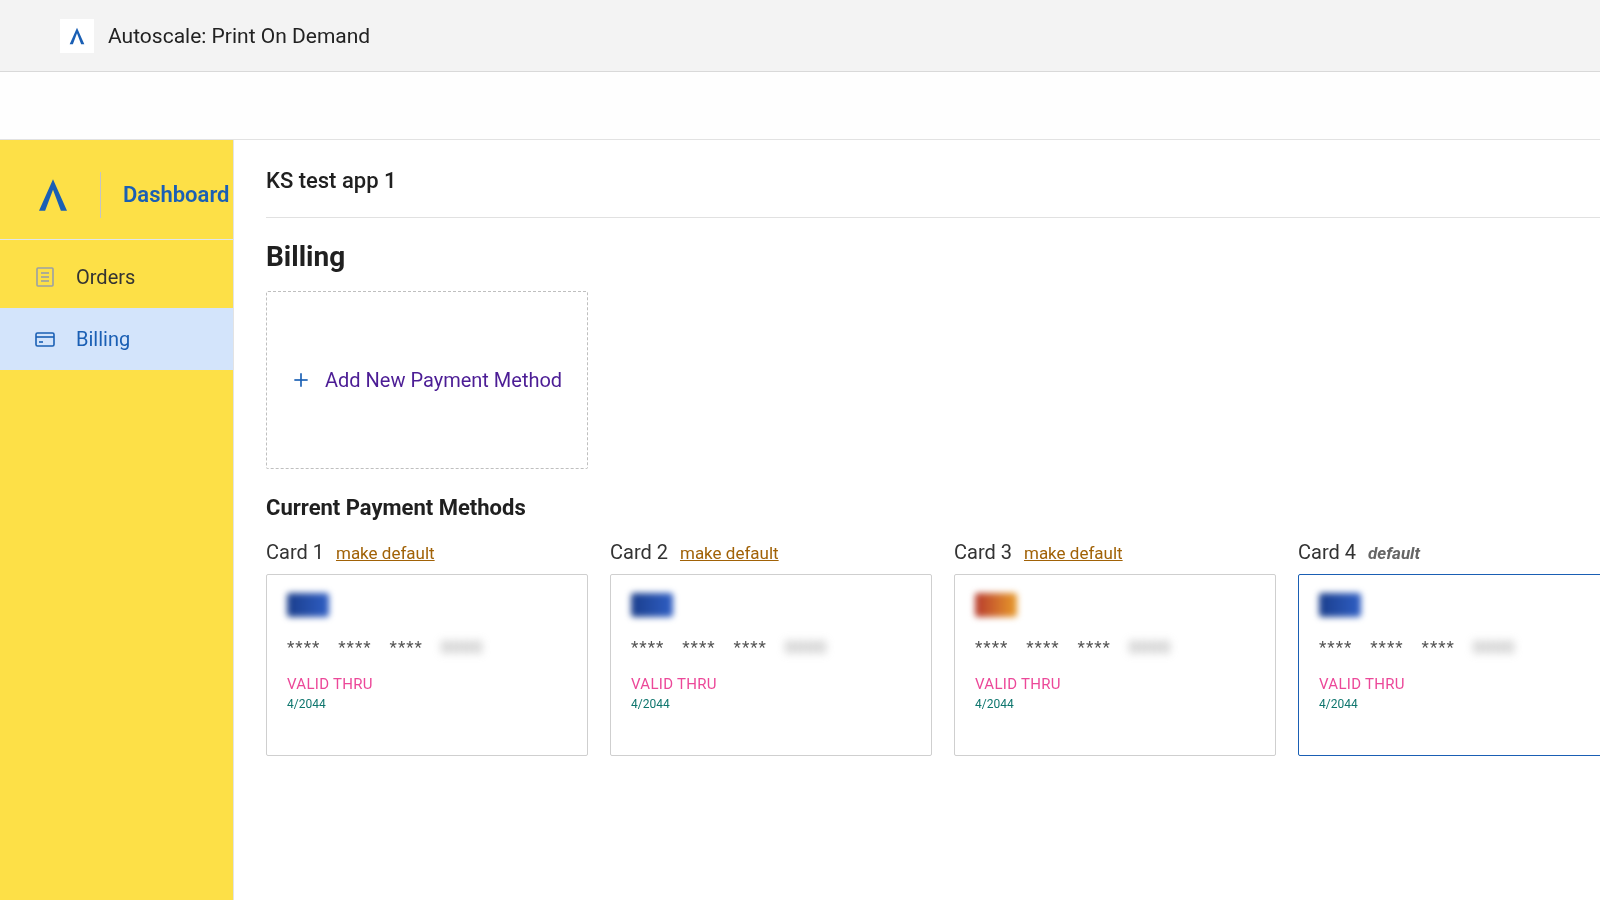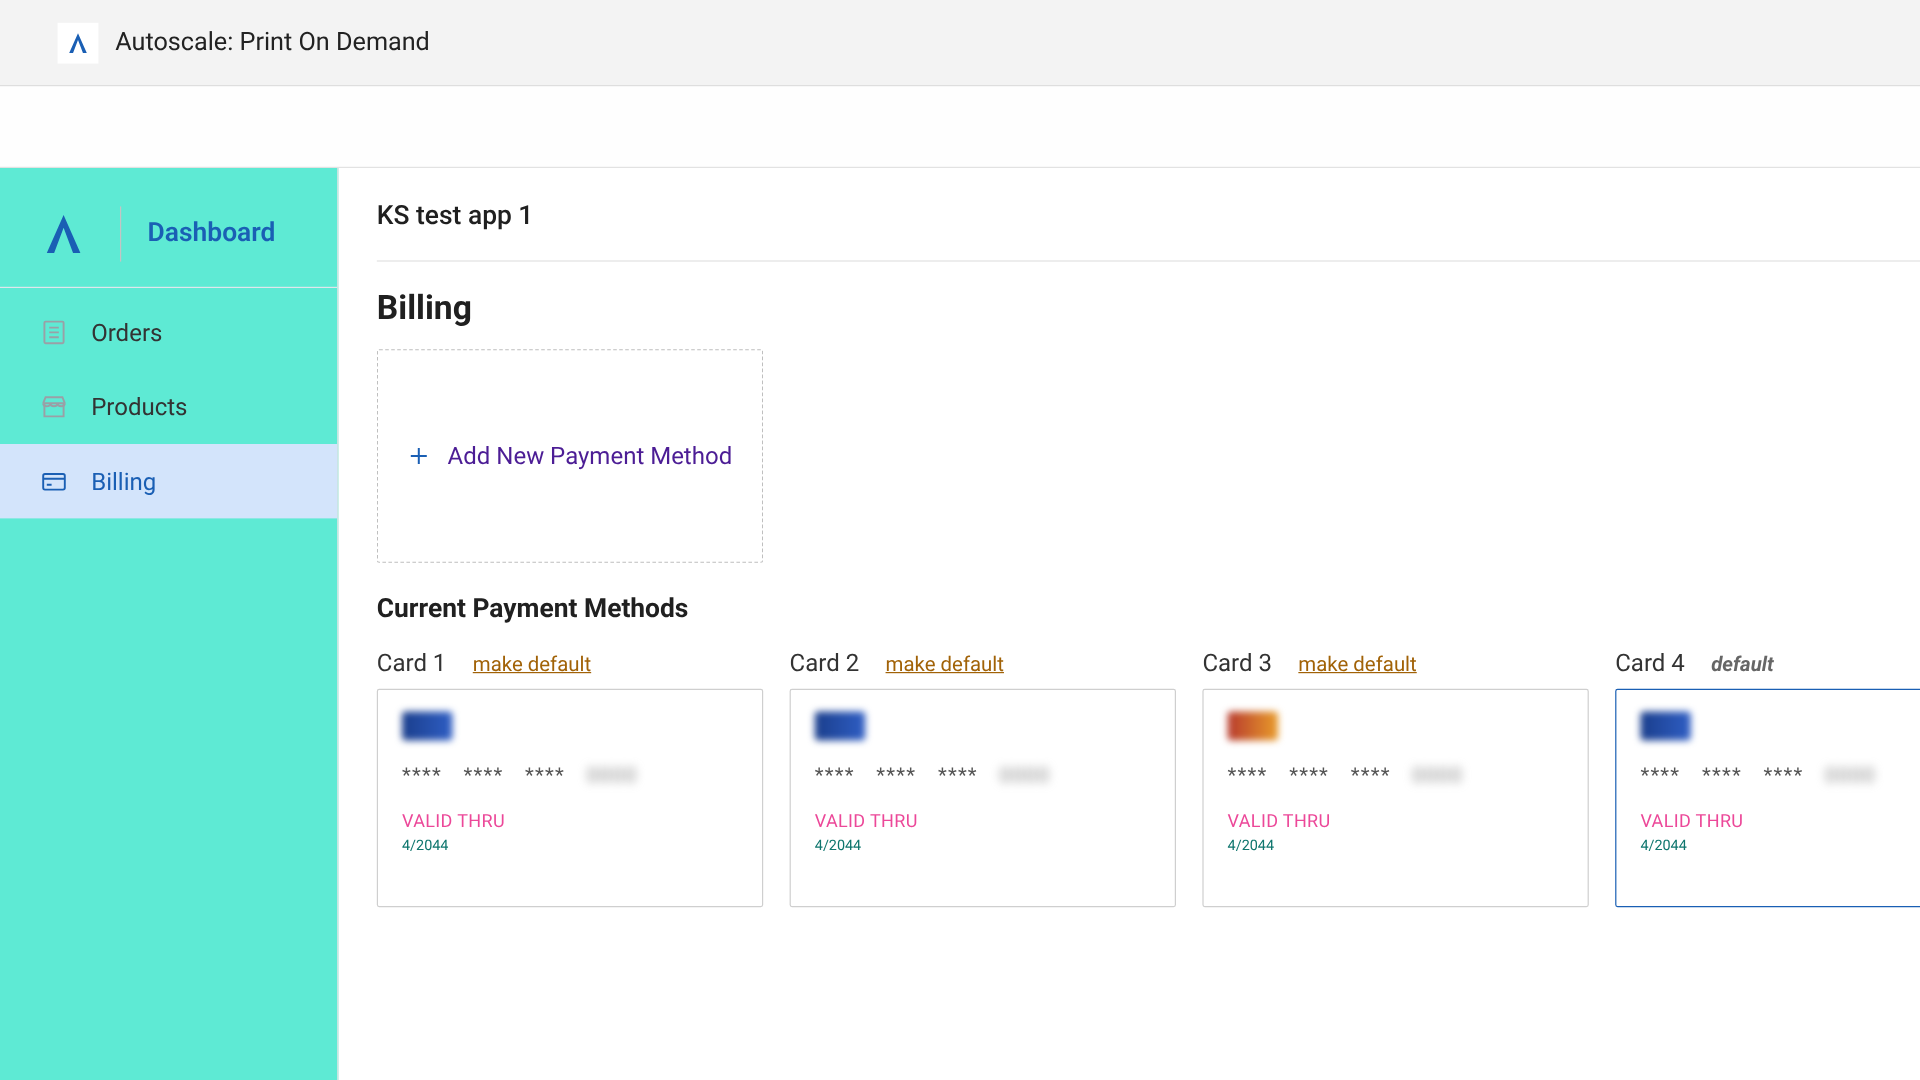--- a/index.html
+++ b/index.html
@@ -4,21 +4,21 @@
 <style>
   * { box-sizing: border-box; margin: 0; padding: 0; }
   html, body { width: 1600px; height: 900px; font-family: -apple-system, BlinkMacSystemFont, "Segoe UI", Roboto, Helvetica, Arial, sans-serif; color: #202020; background: #fff; overflow: hidden; }
 
   .topbar {
     height: 72px;
     background: #f3f3f3;
     border-bottom: 1px solid #d9d9d9;
     display: flex;
     align-items: center;
-    padding-left: 48px;
+    padding-left: 60px;
   }
   .topbar-logo-box {
     width: 34px;
     height: 34px;
     background: #fff;
     display: flex;
     align-items: center;
     justify-content: center;
     margin-right: 14px;
   }
@@ -26,22 +26,22 @@
 
   .gap-strip {
     height: 68px;
     background: #fefefe;
     border-bottom: 1px solid #e2e2e2;
   }
 
   .body-row { display: flex; height: calc(900px - 72px - 68px); }
 
   .sidebar {
-    width: 282px;
-    background: #5eead4;
+    width: 234px;
+    background: #fde047;
     border-right: 1px solid #e3e3e3;
     padding-top: 10px;
   }
   .sidebar-item {
     display: flex;
     align-items: center;
     height: 62px;
     padding-left: 32px;
     gap: 18px;
     color: #333;
@@ -101,21 +101,21 @@
   .plus-icon { color: #1a5fb4; }
 
   .subsection-title { font-size: 22px; font-weight: 700; margin-bottom: 20px; }
 
   .cards-row { display: flex; gap: 22px; }
   .card-col { width: 322px; flex-shrink: 0; }
   .card-col.is-default .card-box { border: 1.5px solid #1a5fb4; }
   .card-header {
     display: flex;
     align-items: baseline;
-    gap: 22px;
+    gap: 12px;
     margin-bottom: 10px;
   }
   .card-label { font-size: 20px; color: #333; }
   .make-default { font-size: 17px; color: #a16207; cursor: pointer; text-decoration: underline; }
   .default-tag { font-size: 17px; color: #666; font-style: italic; font-weight: bold; }
 
   .card-box {
     border: 1.5px solid #cfcfcf;
     border-radius: 2px;
     height: 182px;
@@ -172,30 +172,20 @@
           <rect x="4" y="3" width="16" height="18" rx="1"></rect>
           <line x1="8" y1="8" x2="16" y2="8"></line>
           <line x1="8" y1="12" x2="16" y2="12"></line>
           <line x1="8" y1="16" x2="16" y2="16"></line>
         </svg>
       </span>
       <span>Orders</span>
     </div>
 
 
-    <div class="sidebar-item">
-      <span class="icon-slot">
-        <svg width="24" height="24" viewBox="0 0 24 24" fill="none" stroke="#9aa0a6" stroke-width="1.6">
-          <path d="M4 9h16v11H4z"></path>
-          <path d="M3 9l2-5h14l2 5"></path>
-          <path d="M3 9c0 1.5 1 2.5 2.8 2.5S9 10.5 9 9c0 1.5 1.2 2.5 3 2.5S15 10.5 15 9c0 1.5 1.2 2.5 3 2.5S21 10.5 21 9"></path>
-        </svg>
-      </span>
-      <span>Products</span>
-    </div>
 
     <div class="sidebar-item selected">
       <span class="icon-slot">
         <svg width="24" height="24" viewBox="0 0 24 24" fill="none" stroke="#1a5fb4" stroke-width="1.6">
           <rect x="3" y="6" width="18" height="13" rx="1.5"></rect>
           <line x1="3" y1="10" x2="21" y2="10"></line>
           <line x1="6" y1="15" x2="10" y2="15"></line>
         </svg>
       </span>
       <span>Billing</span>

